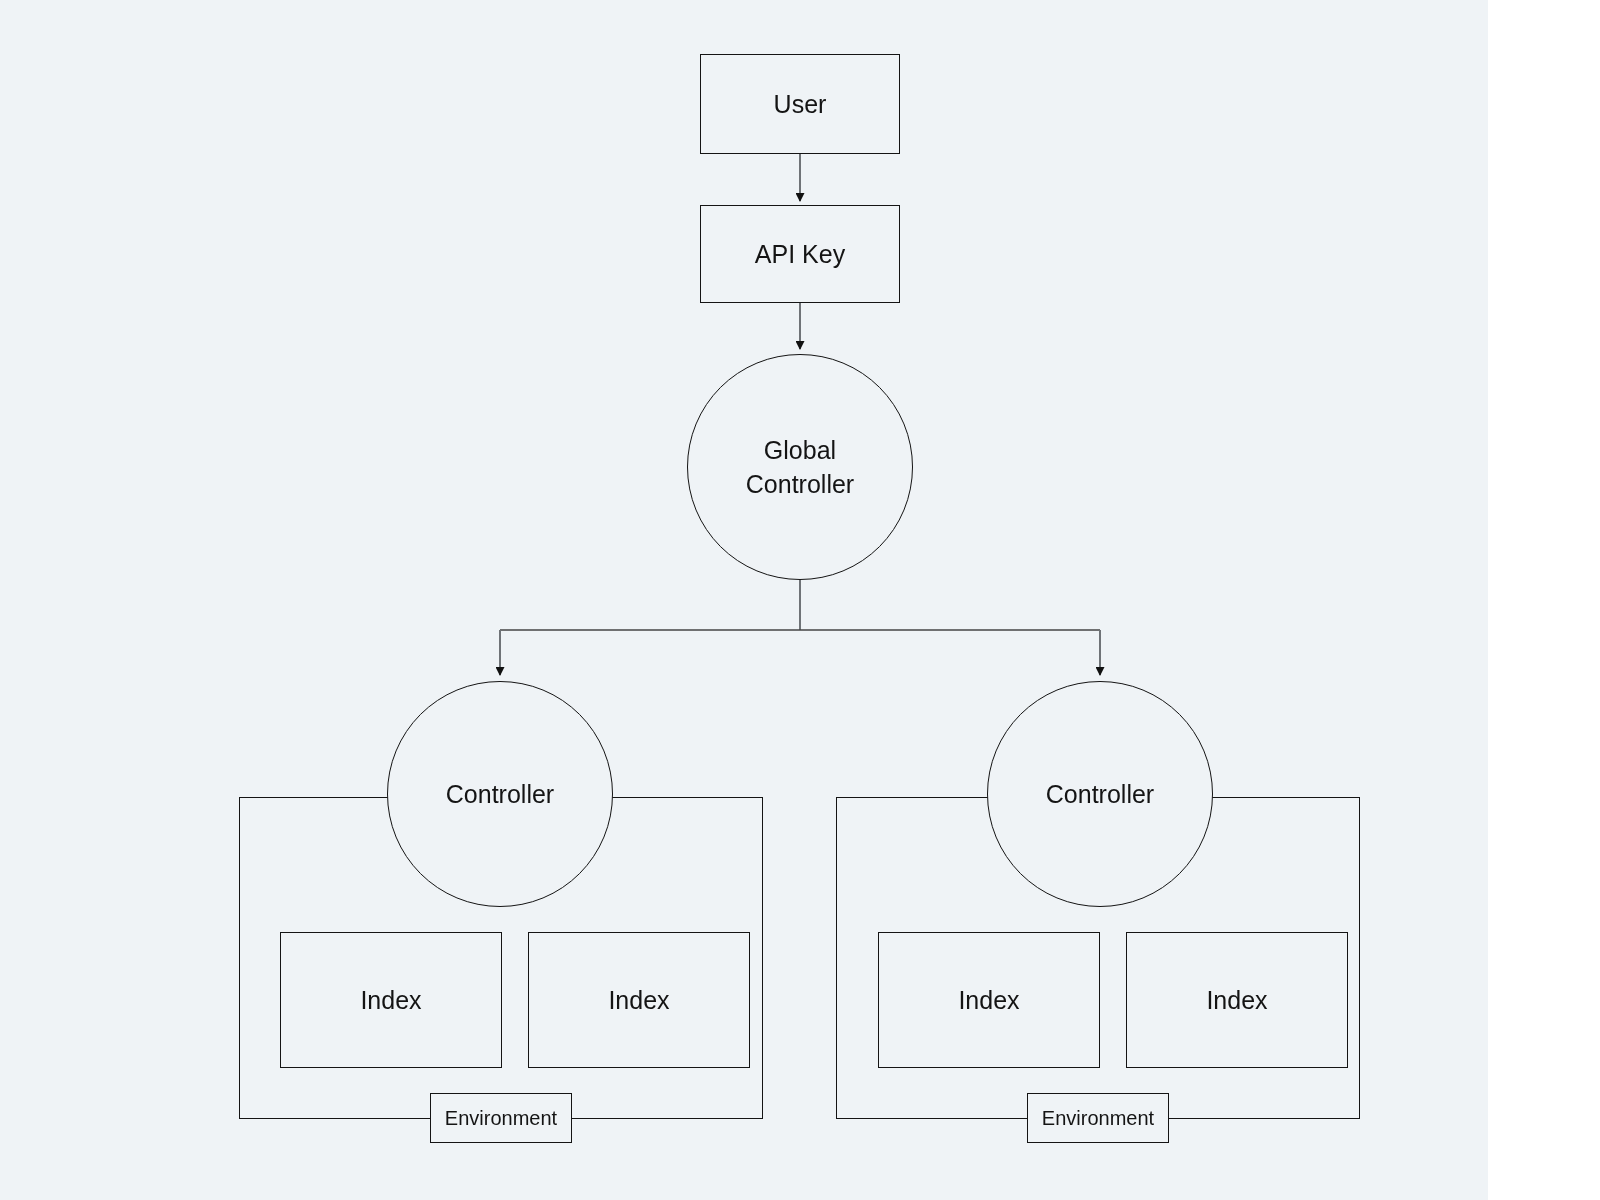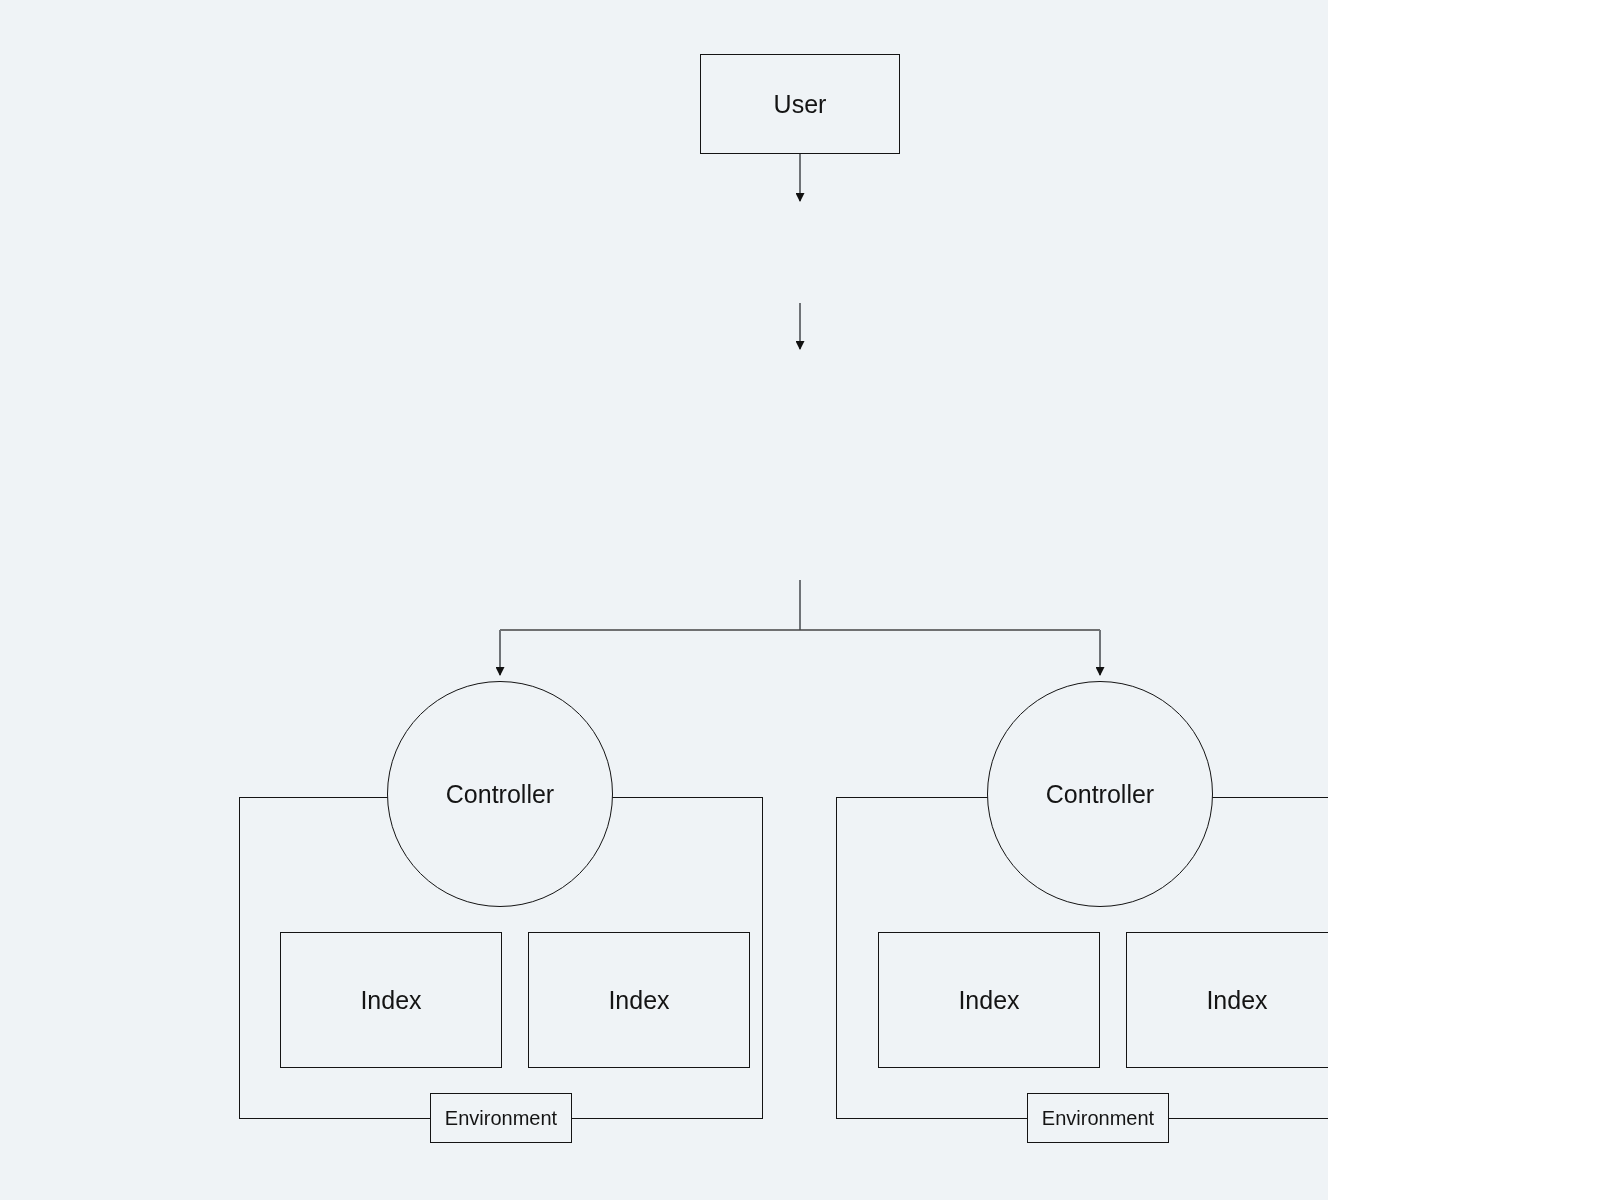--- a/index.html
+++ b/index.html
@@ -1,18 +1,18 @@
 <!DOCTYPE html>
 <html><head>
 <meta charset="utf-8">
 <style>
   html, body { margin: 0; padding: 0; }
   .canvas {
     position: relative;
-    width: 1328px;
+    width: 1488px;
     height: 1200px;
     background: #eff3f6;
     font-family: "Liberation Sans", sans-serif;
     color: #141414;
     overflow: hidden;
   }
   .connectors {
     position: absolute;
     left: 0; top: 0;
     width: 1600px; height: 1200px;
@@ -70,20 +70,26 @@
     <line x1="500" y1="630" x2="500" y2="675" stroke="#6f7377" stroke-width="2" marker-end="url(#arrowhead)"></line>
     <line x1="1100" y1="630" x2="1100" y2="675" stroke="#6f7377" stroke-width="2" marker-end="url(#arrowhead)"></line>
   </svg>
 
   <div class="shape container-rect env-rect-left"></div>
   <div class="shape container-rect env-rect-right"></div>
 
   <div class="shape rect user-box">
     <span class="node-label">User</span>
   </div>
+  <div class="shape rect apikey-box">
+    <span class="node-label">API Key</span>
+  </div>
+  <div class="shape circle global-circle">
+    <span class="node-label wrap-label">Global Controller</span>
+  </div>
 
   <div class="shape circle controller-circle-left">
     <span class="node-label">Controller</span>
   </div>
   <div class="shape inner-rect index-left-a">
     <span class="node-label">Index</span>
   </div>
   <div class="shape inner-rect index-left-b">
     <span class="node-label">Index</span>
   </div>

